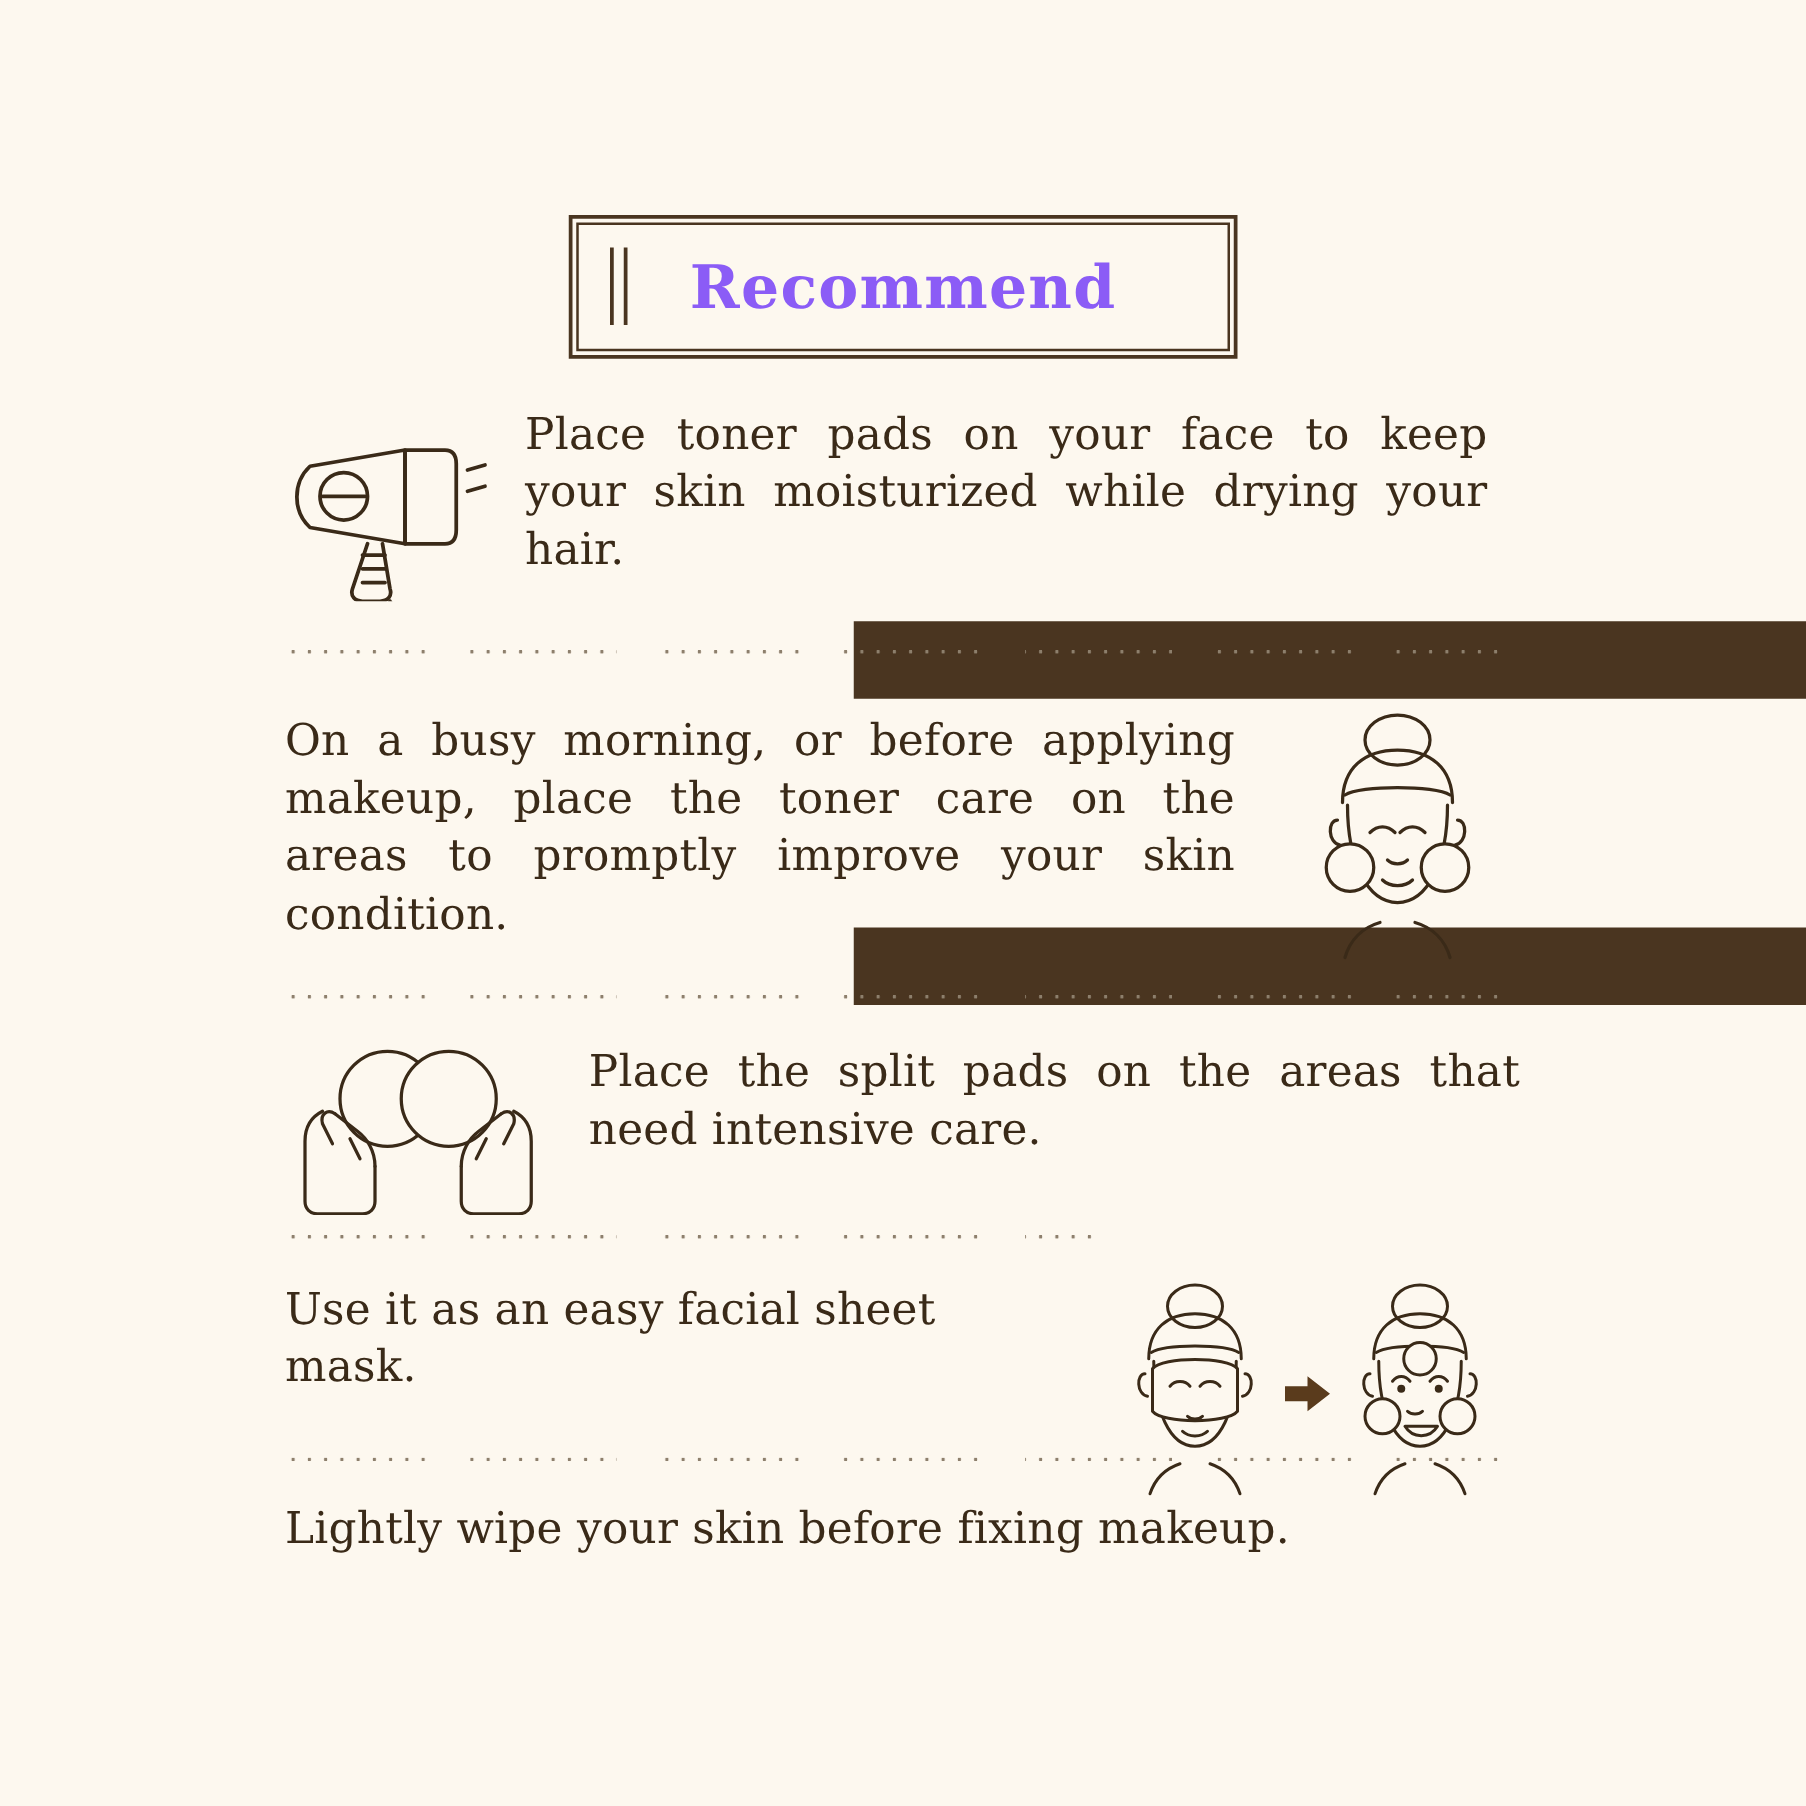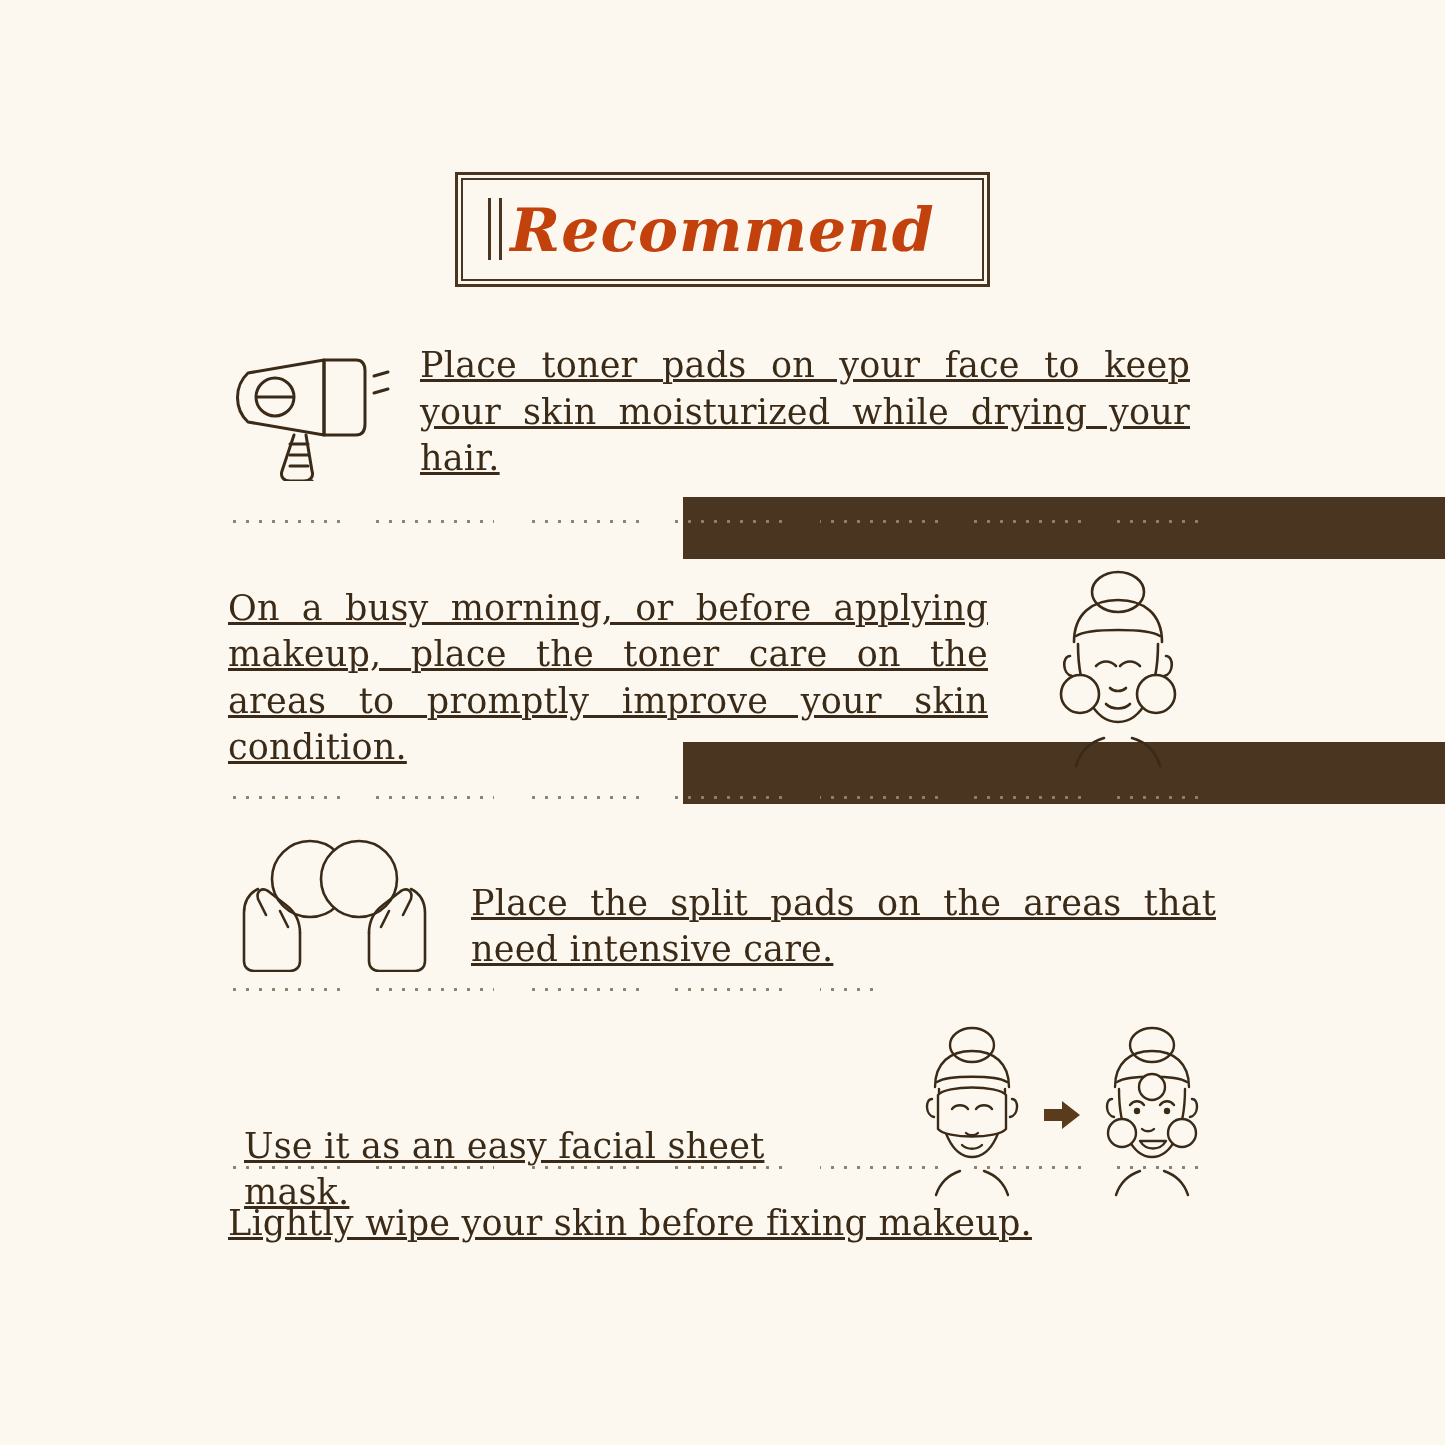--- a/index.html
+++ b/index.html
@@ -40,43 +40,41 @@
     border-width: 2px;
   }
   .title-text {
     position: absolute;
     inset: 0;
     display: flex;
     align-items: center;
     justify-content: center;
     font-family: "DejaVu Serif", serif;
     font-weight: 700;
-    font-size: 60px;
+    font-size: 48px;
     letter-spacing: 1px;
-    color: #c2410c;
-    font-style: italic;
+    color: #8b5cf6;
   }
   .tick {
     position: absolute;
     top: 26px;
     width: 3px;
     height: 62px;
     background: #4a3520;
   }
   .tick.l1 { left: 33px; }
   .tick.l2 { left: 44px; }
   .tick.r1 { right: 44px; }
   .tick.r2 { right: 33px; }
 
   
   .row {
     position: absolute;
     display: flex;
-    align-items: flex-end;
-    text-decoration: underline;
+    align-items: flex-start;
   }
   .row-text {
     font-family: "DejaVu Serif", serif;
     font-size: 35px;
     line-height: 1.32;
     color: #3a2a18;
     letter-spacing: 0.2px;
   }
 
   .r1 { left: 228px; top: 325px; width: 990px; }
@@ -84,21 +82,21 @@
   .r1 .row-text { width: 770px; margin-left: 22px; text-align: justify; }
 
   .r2 { left: 228px; top: 570px; width: 990px; }
   .r2 .row-text { width: 760px; text-align: justify; }
   .r2 .icon { width: 200px; flex: 0 0 200px; margin-left: 30px; }
 
   .r3 { left: 228px; top: 835px; width: 990px; }
   .r3 .icon { width: 215px; flex: 0 0 215px; margin-top: 2px; }
   .r3 .row-text { width: 745px; margin-left: 28px; text-align: justify; }
 
-  .r4 { left: 244px; top: 1025px; width: 990px; gap: 14px; }
+  .r4 { left: 228px; top: 1025px; width: 990px; gap: 14px; }
   .r4 .row-text { width: 620px; }
   .r4 .icon { width: 340px; flex: 0 0 340px; margin-left: 20px; }
 
   .r5 { left: 228px; top: 1200px; width: 990px; }
   .r5 .row-text { width: 990px; }
 
   
   .sep {
     position: absolute;
     height: 3px;

